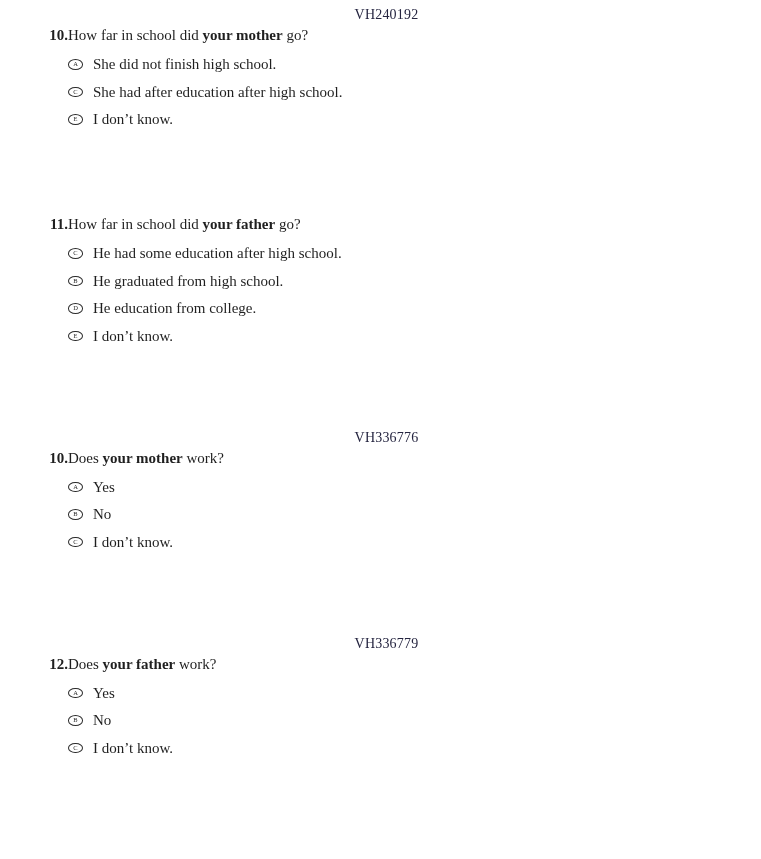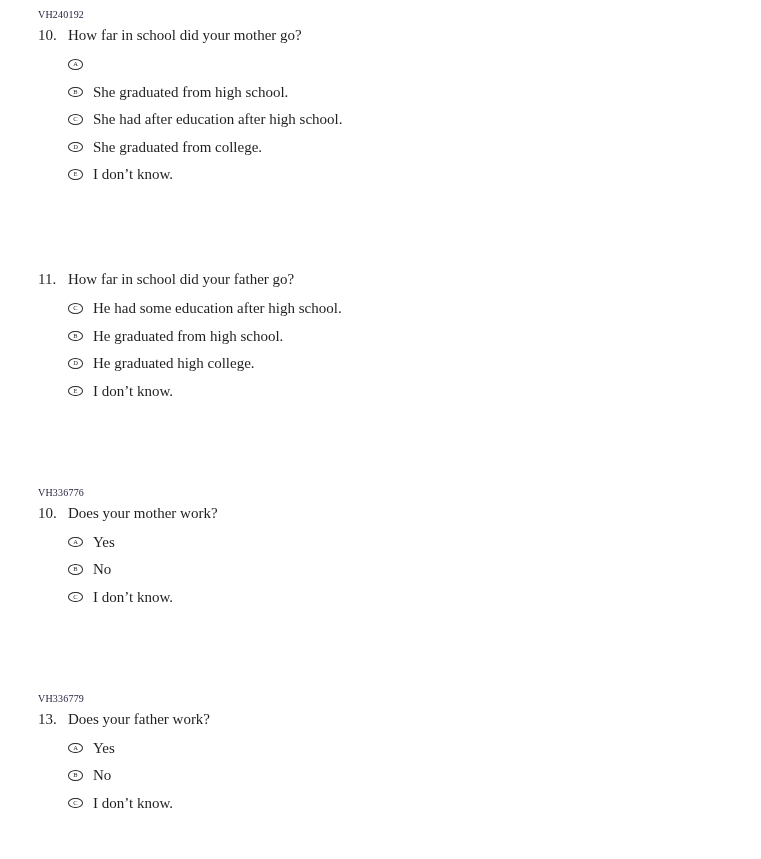--- a/index.html
+++ b/index.html
@@ -22,40 +22,41 @@
     padding: 10px 26px 0 38px;
     background: #ffffff;
   }
   .question-block {
     margin-bottom: 88px;
   }
   .question-block:last-child {
     margin-bottom: 1px;
   }
   .qcode {
-    text-align: left;
-    font-size: 10px;
+    text-align: center;
+    font-size: 14px;
     line-height: 10px;
     letter-spacing: 0.2px;
     color: #252540;
     font-family: "Liberation Serif", serif;
   }
   .question-line {
     display: flex;
     margin-top: 7px;
     font-size: 15px;
     line-height: 17px;
   }
   .qnum {
-    font-weight: normal;
+    font-weight: bold;
     flex: none;
     width: 30px;
+    text-align: right;
   }
   .qtext .bold-phrase {
-    font-weight: normal;
+    font-weight: bold;
   }
   .options {
     margin-left: 30px;
     margin-top: 12px;
   }
   .option {
     display: flex;
     align-items: center;
     height: 17px;
     font-size: 15px;
@@ -95,38 +96,27 @@
     <div class="qcode">VH240192</div>
     <div class="question-line">
       <span class="qnum">10.</span>
       <span class="qtext"><span>How far in school did </span><span class="bold-phrase">your mother</span><span> go?</span></span>
     </div>
     <div class="options">
       <div class="option">
         <span class="oval">
             <span class="letter">A</span>
           </span>
-      </div>
-      <div class="option">
-        <span class="oval">
-            <span class="letter">B</span>
-          </span>
-        <span class="option-label">She graduated from high school.</span>
+        <span class="option-label">She did not finish high school.</span>
       </div>
       <div class="option">
         <span class="oval">
             <span class="letter">C</span>
           </span>
         <span class="option-label">She had after education after high school.</span>
-      </div>
-      <div class="option">
-        <span class="oval">
-            <span class="letter">D</span>
-          </span>
-        <span class="option-label">She graduated from college.</span>
       </div>
       <div class="option">
         <span class="oval">
             <span class="letter">E</span>
           </span>
         <span class="option-label">I don’t know.</span>
       </div>
     </div>
   </div>
 
@@ -145,21 +135,21 @@
       <div class="option">
         <span class="oval">
             <span class="letter">B</span>
           </span>
         <span class="option-label">He graduated from high school.</span>
       </div>
       <div class="option">
         <span class="oval">
             <span class="letter">D</span>
           </span>
-        <span class="option-label">He graduated high college.</span>
+        <span class="option-label">He education from college.</span>
       </div>
       <div class="option">
         <span class="oval">
             <span class="letter">E</span>
           </span>
         <span class="option-label">I don’t know.</span>
       </div>
     </div>
   </div>
 
@@ -187,21 +177,21 @@
             <span class="letter">C</span>
           </span>
         <span class="option-label">I don’t know.</span>
       </div>
     </div>
   </div>
 
   <div class="question-block">
     <div class="qcode">VH336779</div>
     <div class="question-line">
-      <span class="qnum">13.</span>
+      <span class="qnum">12.</span>
       <span class="qtext"><span>Does </span><span class="bold-phrase">your father</span><span> work?</span></span>
     </div>
     <div class="options">
       <div class="option">
         <span class="oval">
             <span class="letter">A</span>
           </span>
         <span class="option-label">Yes</span>
       </div>
       <div class="option">

